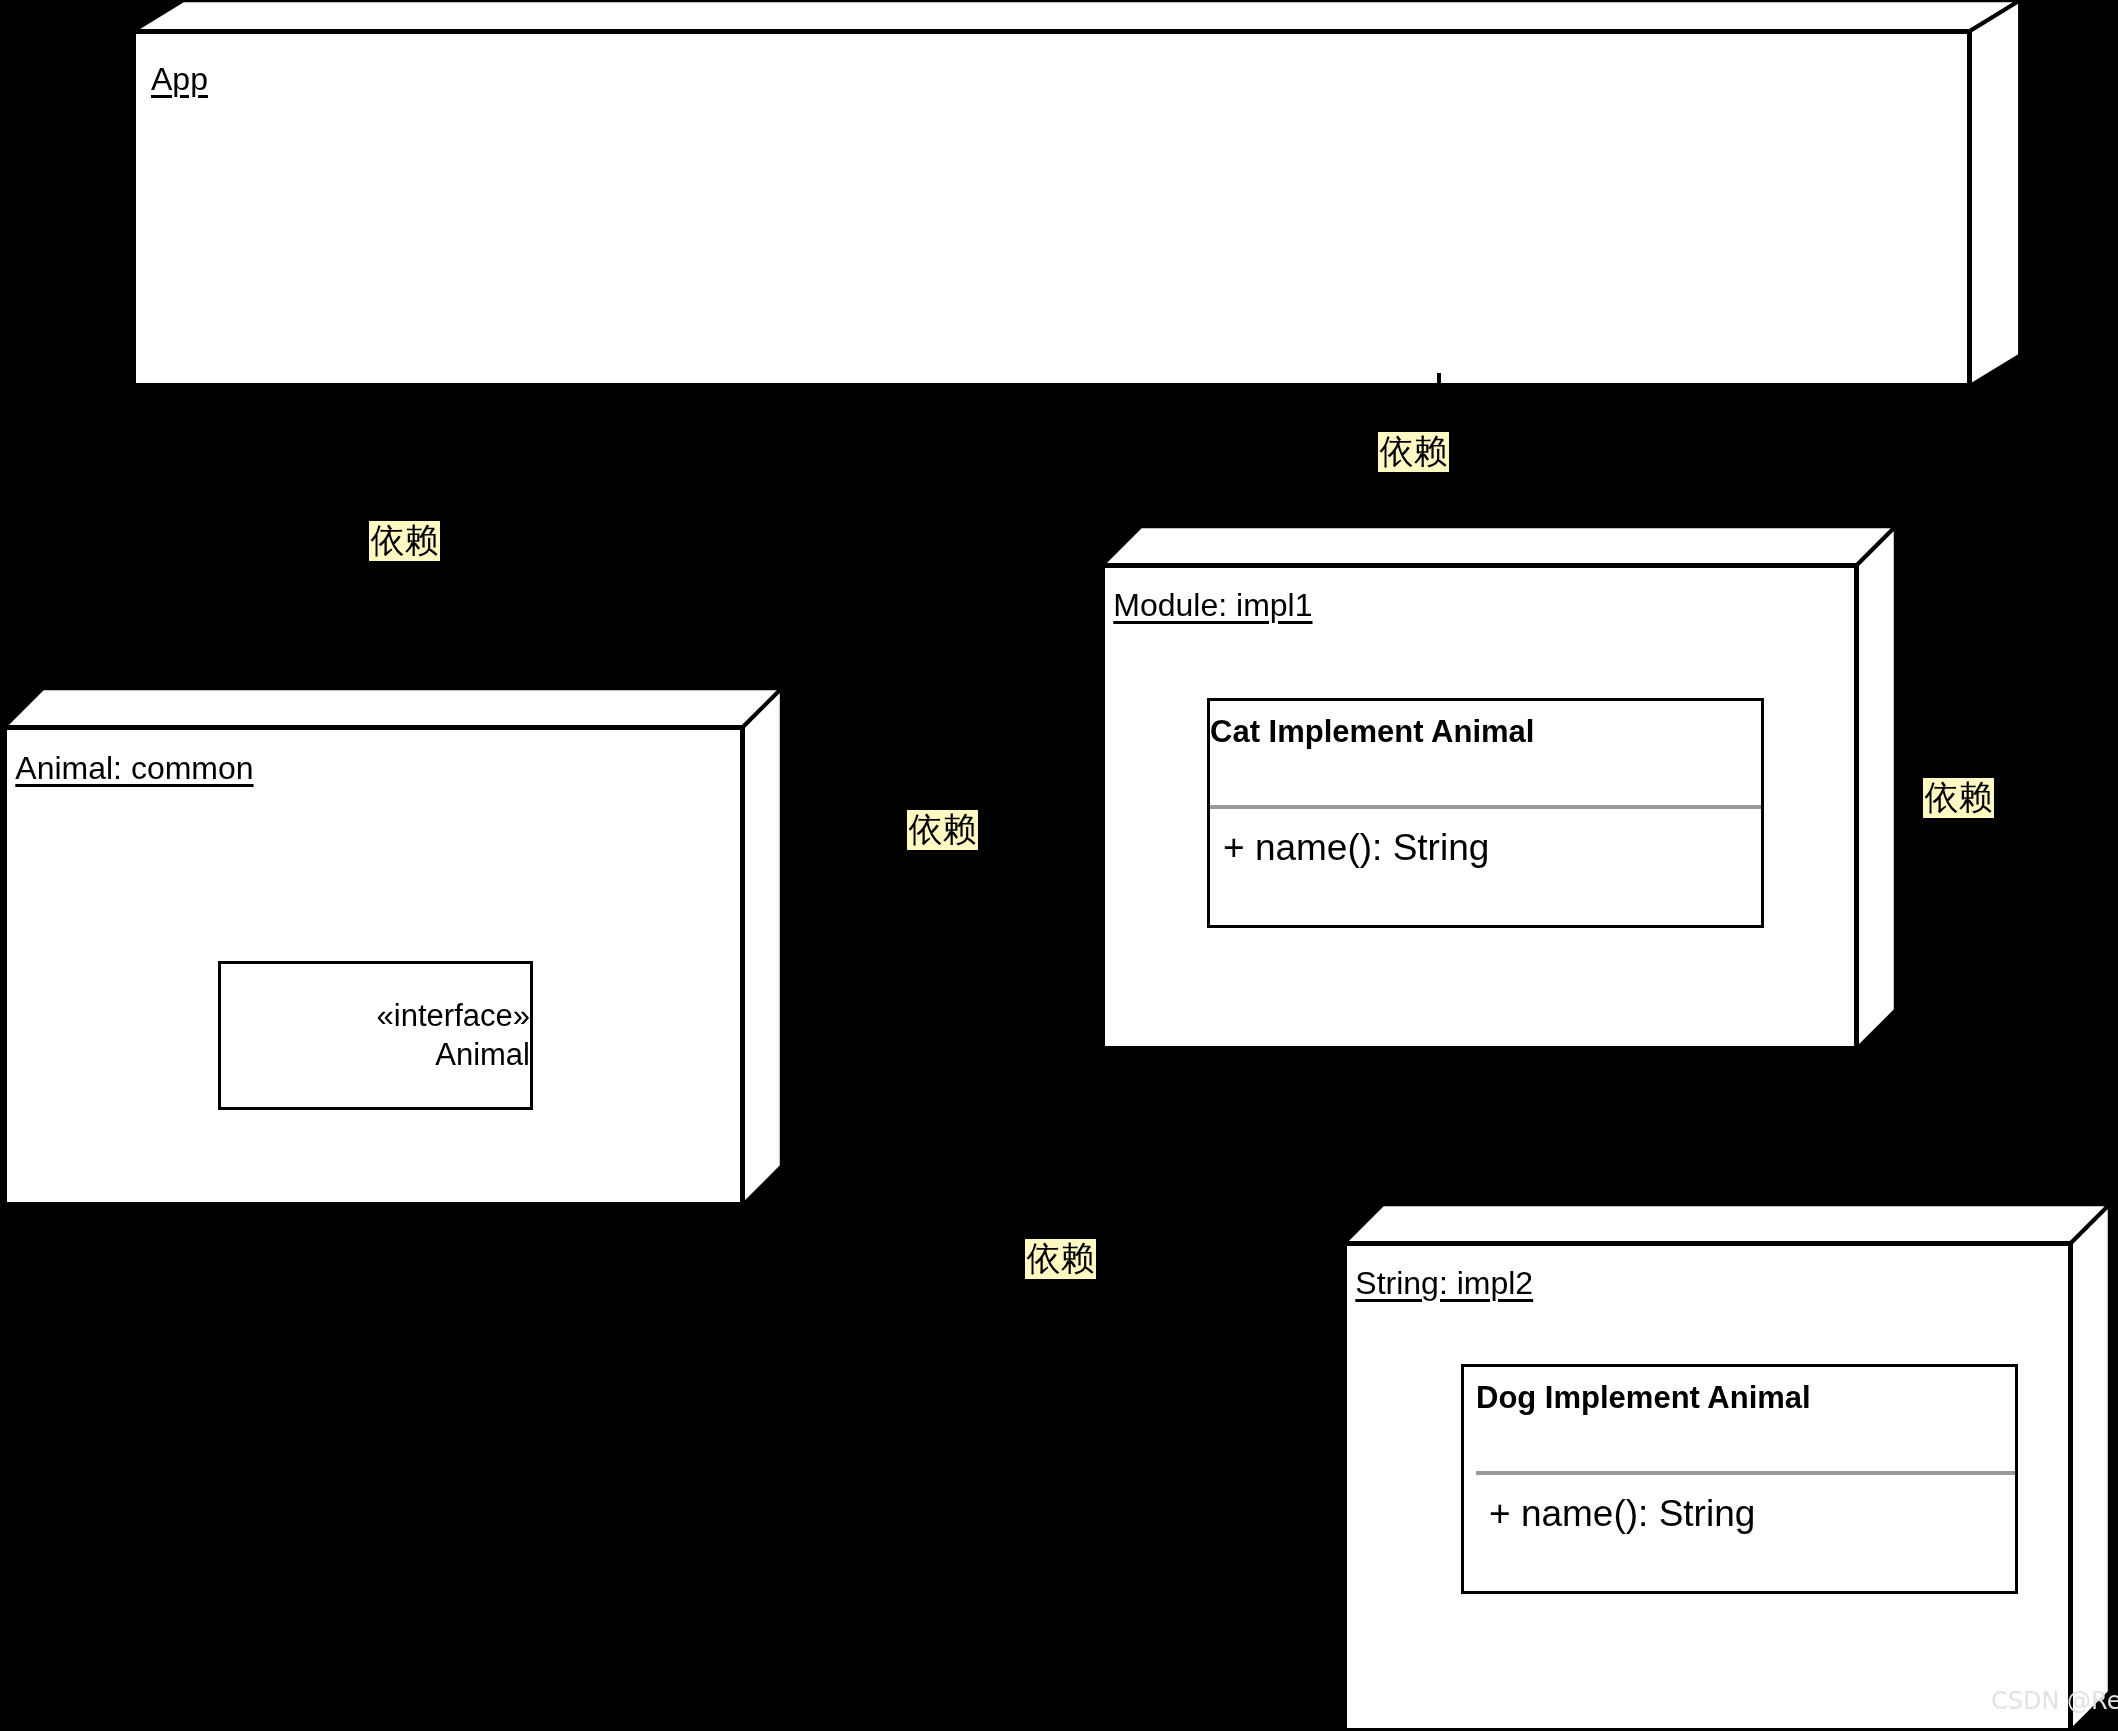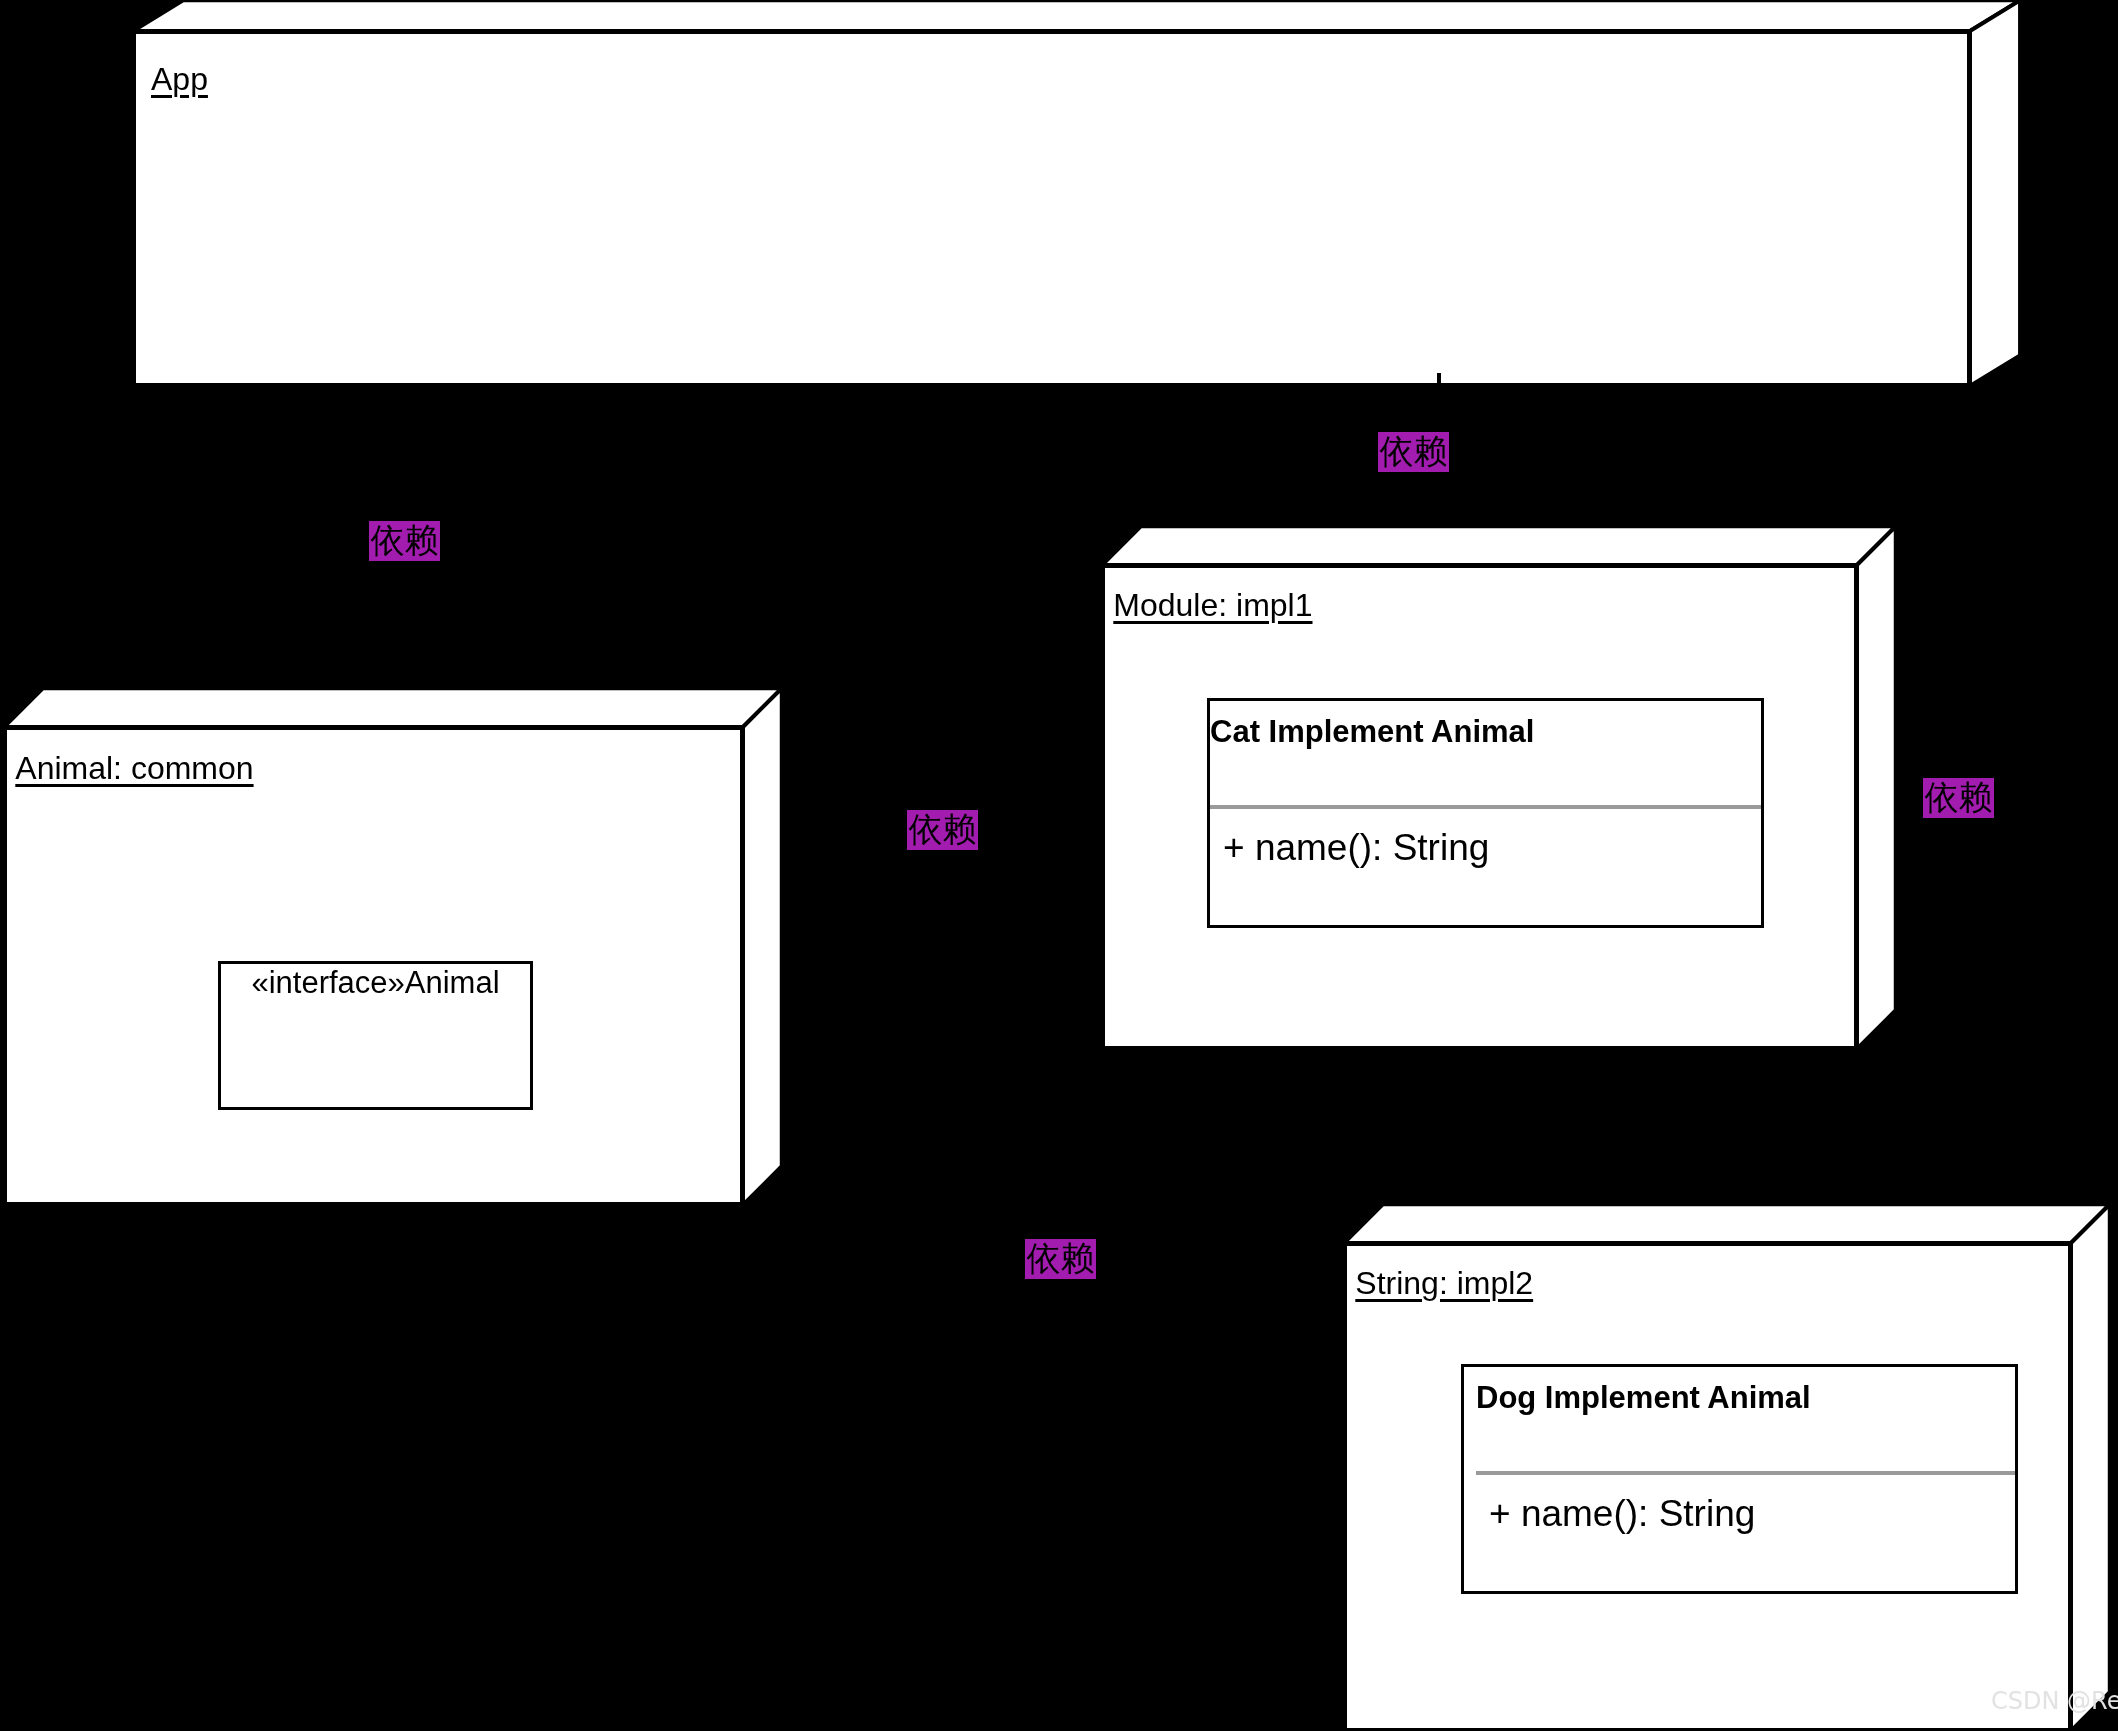--- a/index.html
+++ b/index.html
@@ -85,37 +85,37 @@
   }
 
   
   .ifacebox {
     position: absolute;
     z-index: 4;
     background: #ffffff;
     border: 3.2px solid #000000;
     box-sizing: border-box;
     display: flex;
-    flex-direction: row;
-    align-items: flex-start;
+    flex-direction: column;
+    align-items: flex-end;
     justify-content: center;
   }
   .ifacebox .if-stereo,
   .ifacebox .if-name {
     color: #000000;
     font-size: 31px;
     line-height: 1.25;
     white-space: nowrap;
   }
 
   
   .dep-label {
     position: absolute;
     z-index: 6;
-    background: #a21caf;
+    background: #fef9c3;
     color: #000000;
     font-size: 34px;
     line-height: 1.0;
     padding: 2.4px 1.6px 4px 1.6px;
     white-space: nowrap;
     font-family: "DejaVu Sans", "Liberation Sans", sans-serif;
   }
 
   
   .stub {

